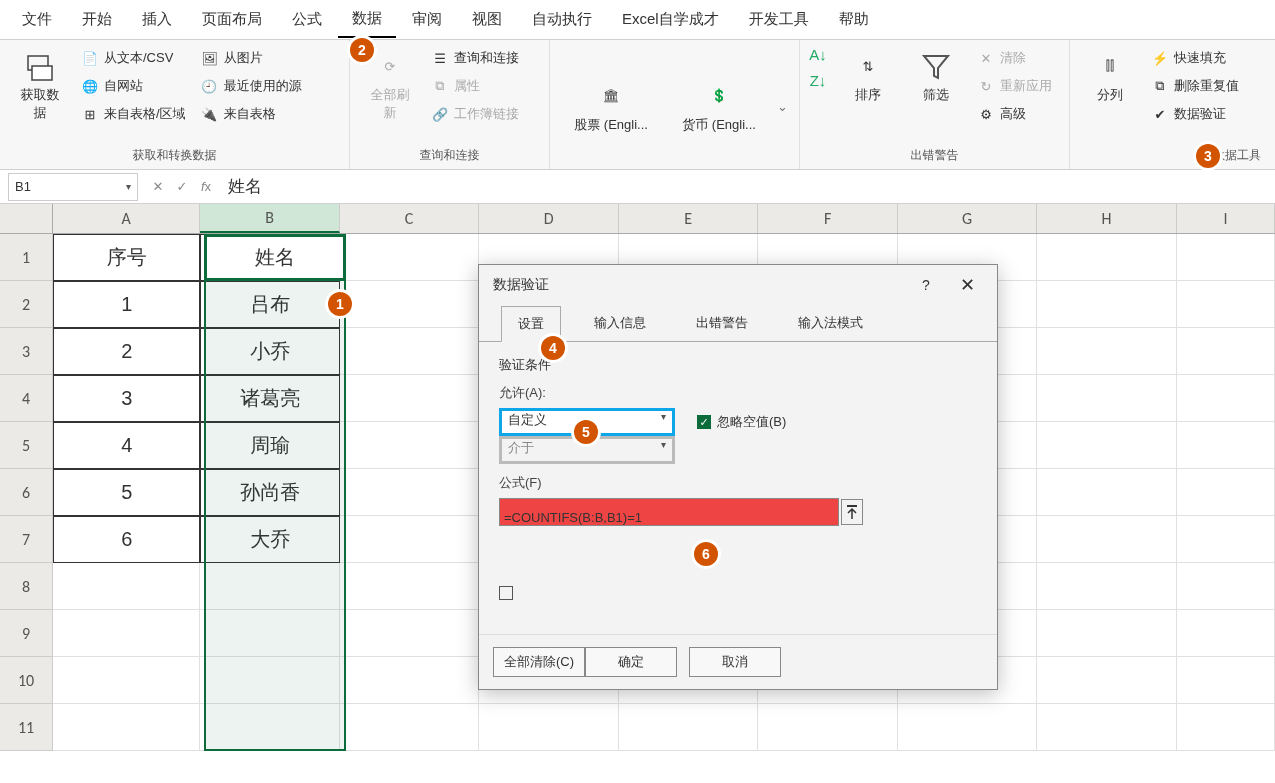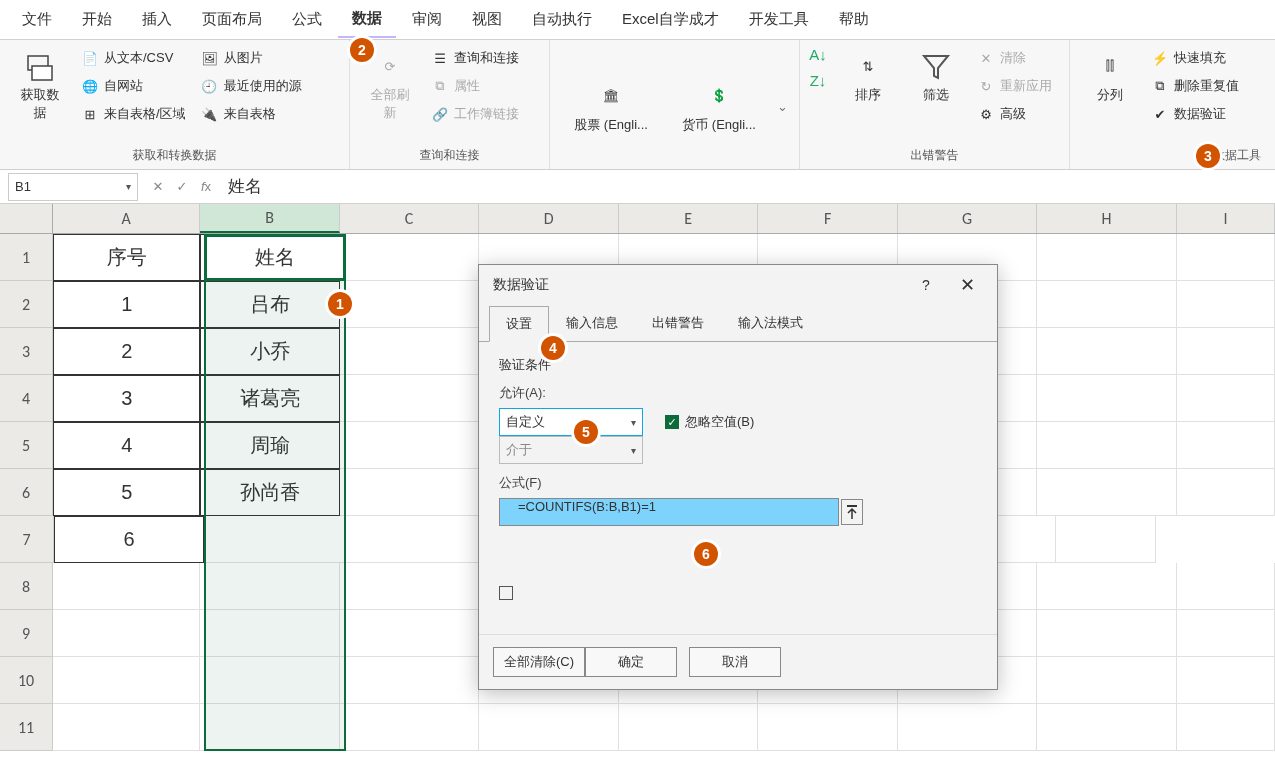--- a/index.html
+++ b/index.html
@@ -1,21 +1,21 @@
 <!DOCTYPE html>
 <html><head>
 <meta charset="utf-8">
 <style>
 * { margin: 0; padding: 0; box-sizing: border-box; font-family: "Microsoft YaHei", "Segoe UI", sans-serif; }
 body { background: #fff; font-size: 13px; color: #333; width: 1275px; height: 783px; overflow: hidden; position: relative; }
 
 
 .menubar { height: 40px; display: flex; align-items: center; padding: 0 8px; gap: 2px; border-bottom: 1px solid #d0d0d0; }
 .menu-item { padding: 8px 14px; font-size: 15px; cursor: pointer; }
-.menu-item.active { border-bottom: 2px solid #c4b5fd; font-weight: 700; }
+.menu-item.active { border-bottom: 2px solid #000000; font-weight: 400; }
 
 
 .ribbon { height: 130px; background: #f7f7f7; border-bottom: 1px solid #d0d0d0; display: flex; }
 .ribbon-group { border-right: 1px solid #e0e0e0; padding: 6px 10px 2px 10px; display: flex; flex-direction: column; justify-content: space-between; }
 .ribbon-group-content { display: flex; gap: 8px; align-items: flex-start; flex: 1; }
 .ribbon-group-label { text-align: center; font-size: 12px; color: #555; padding: 3px 0; }
 .ribbon-col { display: flex; flex-direction: column; gap: 4px; }
 .ribbon-big { display: flex; flex-direction: column; align-items: center; justify-content: center; gap: 4px; padding: 4px 6px; width: 60px; font-size: 13px; text-align: center; cursor: pointer; }
 .ribbon-small { display: flex; align-items: center; gap: 6px; padding: 3px 4px; font-size: 13px; cursor: pointer; white-space: nowrap; }
 .ribbon-small.disabled { color: #aaa; }
@@ -41,33 +41,33 @@
 
 
 .selection-rect { position: absolute; border: 2px solid #0b6b3a; background: rgba(11,107,58,0.08); pointer-events: none; }
 .active-cell { position: absolute; border: 3px solid #0b6b3a; background: #fff; pointer-events: none; display:flex;align-items:center;justify-content:center;font-size:20px;}
 
 
 .dialog { position: absolute; left: 478px; top: 264px; width: 520px; background: #f3f3f3; border: 1px solid #888; box-shadow: 0 4px 20px rgba(0,0,0,0.25); }
 .dialog-title { height: 40px; display: flex; align-items: center; justify-content: space-between; padding: 0 14px; font-size: 14px; }
 .dialog-title-right { display: flex; gap: 22px; align-items: center; }
 .dialog-close { font-size: 18px; cursor: pointer; padding: 4px 8px; }
-.dialog-tabs { display: flex; gap: 0; padding: 0 10px; }
+.dialog-tabs { display: flex; gap: 16px; padding: 0 22px; }
 .dtab { padding: 8px 16px; border: 1px solid transparent; font-size: 13px; cursor: pointer; }
 .dtab.active { background: #f3f3f3; border: 1px solid #aaa; border-bottom: 1px solid #f3f3f3; position: relative; top: 1px; }
 .dialog-body { border-top: 1px solid #aaa; padding: 14px 20px 16px 20px; }
 .field-label { font-size: 13px; color: #444; margin: 10px 0 6px 0; }
 .field-label.disabled { color: #999; }
-.sel-box { width: 144px; height: 28px; border: 1px solid #0ea5e9; background: #fff; display: flex; align-items: center; justify-content: space-between; padding: 0 6px; font-size: 13px; }
+.sel-box { width: 176px; height: 28px; border: 3px solid #0ea5e9; background: #fff; display: flex; justify-content: space-between; padding: 0 6px; font-size: 13px; }
 .sel-box.disabled { color: #888; background: #f3f3f3; border-color: #bbb; }
 .chev { font-size: 10px; color: #555; }
 .row-flex { display: flex; align-items: center; gap: 22px; }
 .chk { width: 14px; height: 14px; border: 1px solid #555; display: inline-flex; align-items: center; justify-content: center; font-size: 11px; }
 .chk.checked { background: #0b6b3a; border-color: #0b6b3a; color: #fff; }
-.formula-box { width: 340px; height: 28px; border: 1px solid #888; background: #7dd3fc; display: flex; align-items: flex-start; padding: 0 18px; font-size: 13px; }
+.formula-box { width: 340px; height: 28px; border: 1px solid #888; background: #ef4444; display: flex; align-items: flex-end; padding: 0 4px; font-size: 13px; }
 .range-btn { width: 22px; height: 26px; border: 1px solid #888; margin-left: 2px; display: inline-flex; align-items: center; justify-content: center; }
 .dialog-footer { display: flex; padding: 12px 14px; border-top: 1px solid #ddd; margin-top: 18px; }
 .btn { min-width: 92px; height: 30px; border: 1px solid #888; background: #f8f8f8; display: inline-flex; align-items: center; justify-content: center; font-size: 13px; cursor: pointer; }
 .footer-right { display: flex; gap: 12px; }
 
 
 .badge { position: absolute; width: 24px; height: 24px; border-radius: 50%; background: #d35400; color: #fff; font-weight: bold; font-size: 14px; display: flex; align-items: center; justify-content: center; box-shadow: 0 0 0 3px #fff; z-index: 50; }
 
 
 .cA { width: 150px; } .cB { width: 142px; } .cC { width: 142px; } .cD { width: 142px; } .cE { width: 142px; } .cF { width: 142px; } .cG { width: 142px; } .cH { width: 142px; } .cI { width: 100px; }
@@ -328,20 +328,21 @@
         <div class="cell cD"></div>
         <div class="cell cE"></div>
         <div class="cell cF"></div>
         <div class="cell cG"></div>
         <div class="cell cH"></div>
         <div class="cell cI"></div>
       </div>
       <div class="row">
         <div class="row-h">7</div>
         <div class="cell cA bordered">6</div>
+        <div class="cell cB bordered">大乔</div>
         <div class="cell cC"></div>
         <div class="cell cD"></div>
         <div class="cell cE"></div>
         <div class="cell cF"></div>
         <div class="cell cG"></div>
         <div class="cell cH"></div>
         <div class="cell cI"></div>
       </div>
       <div class="row">
         <div class="row-h">8</div>

